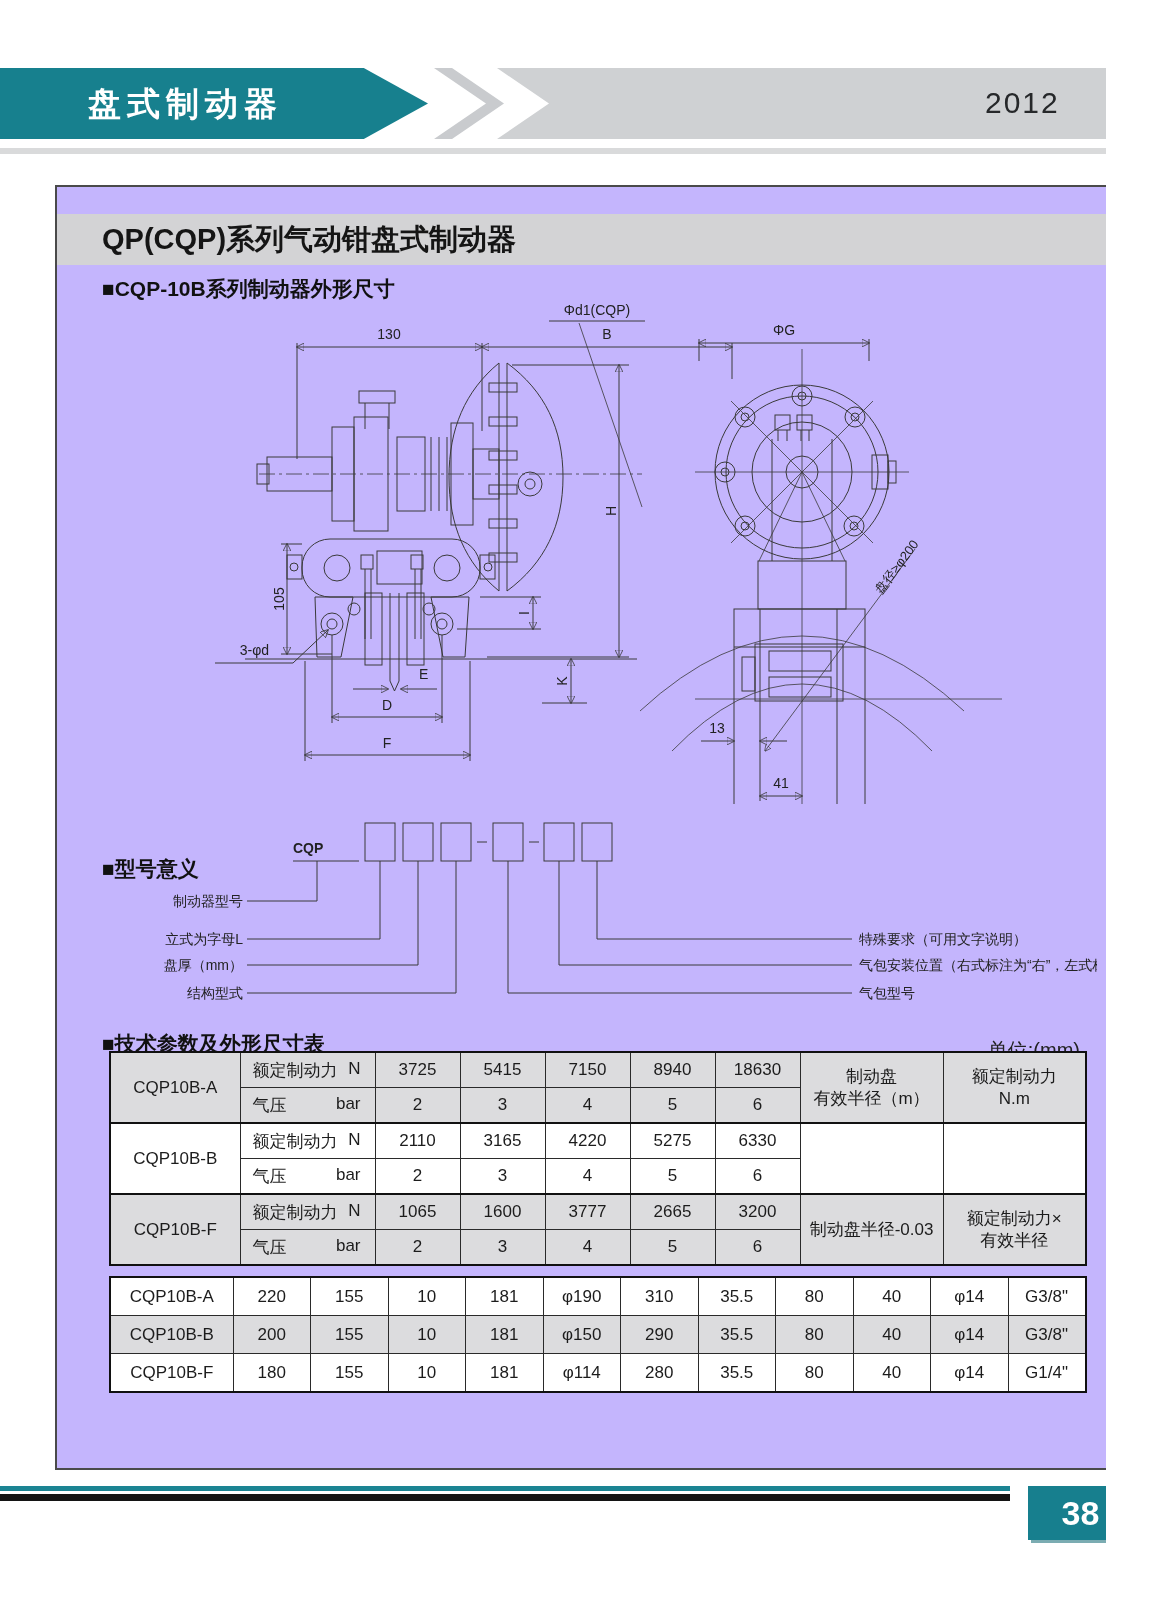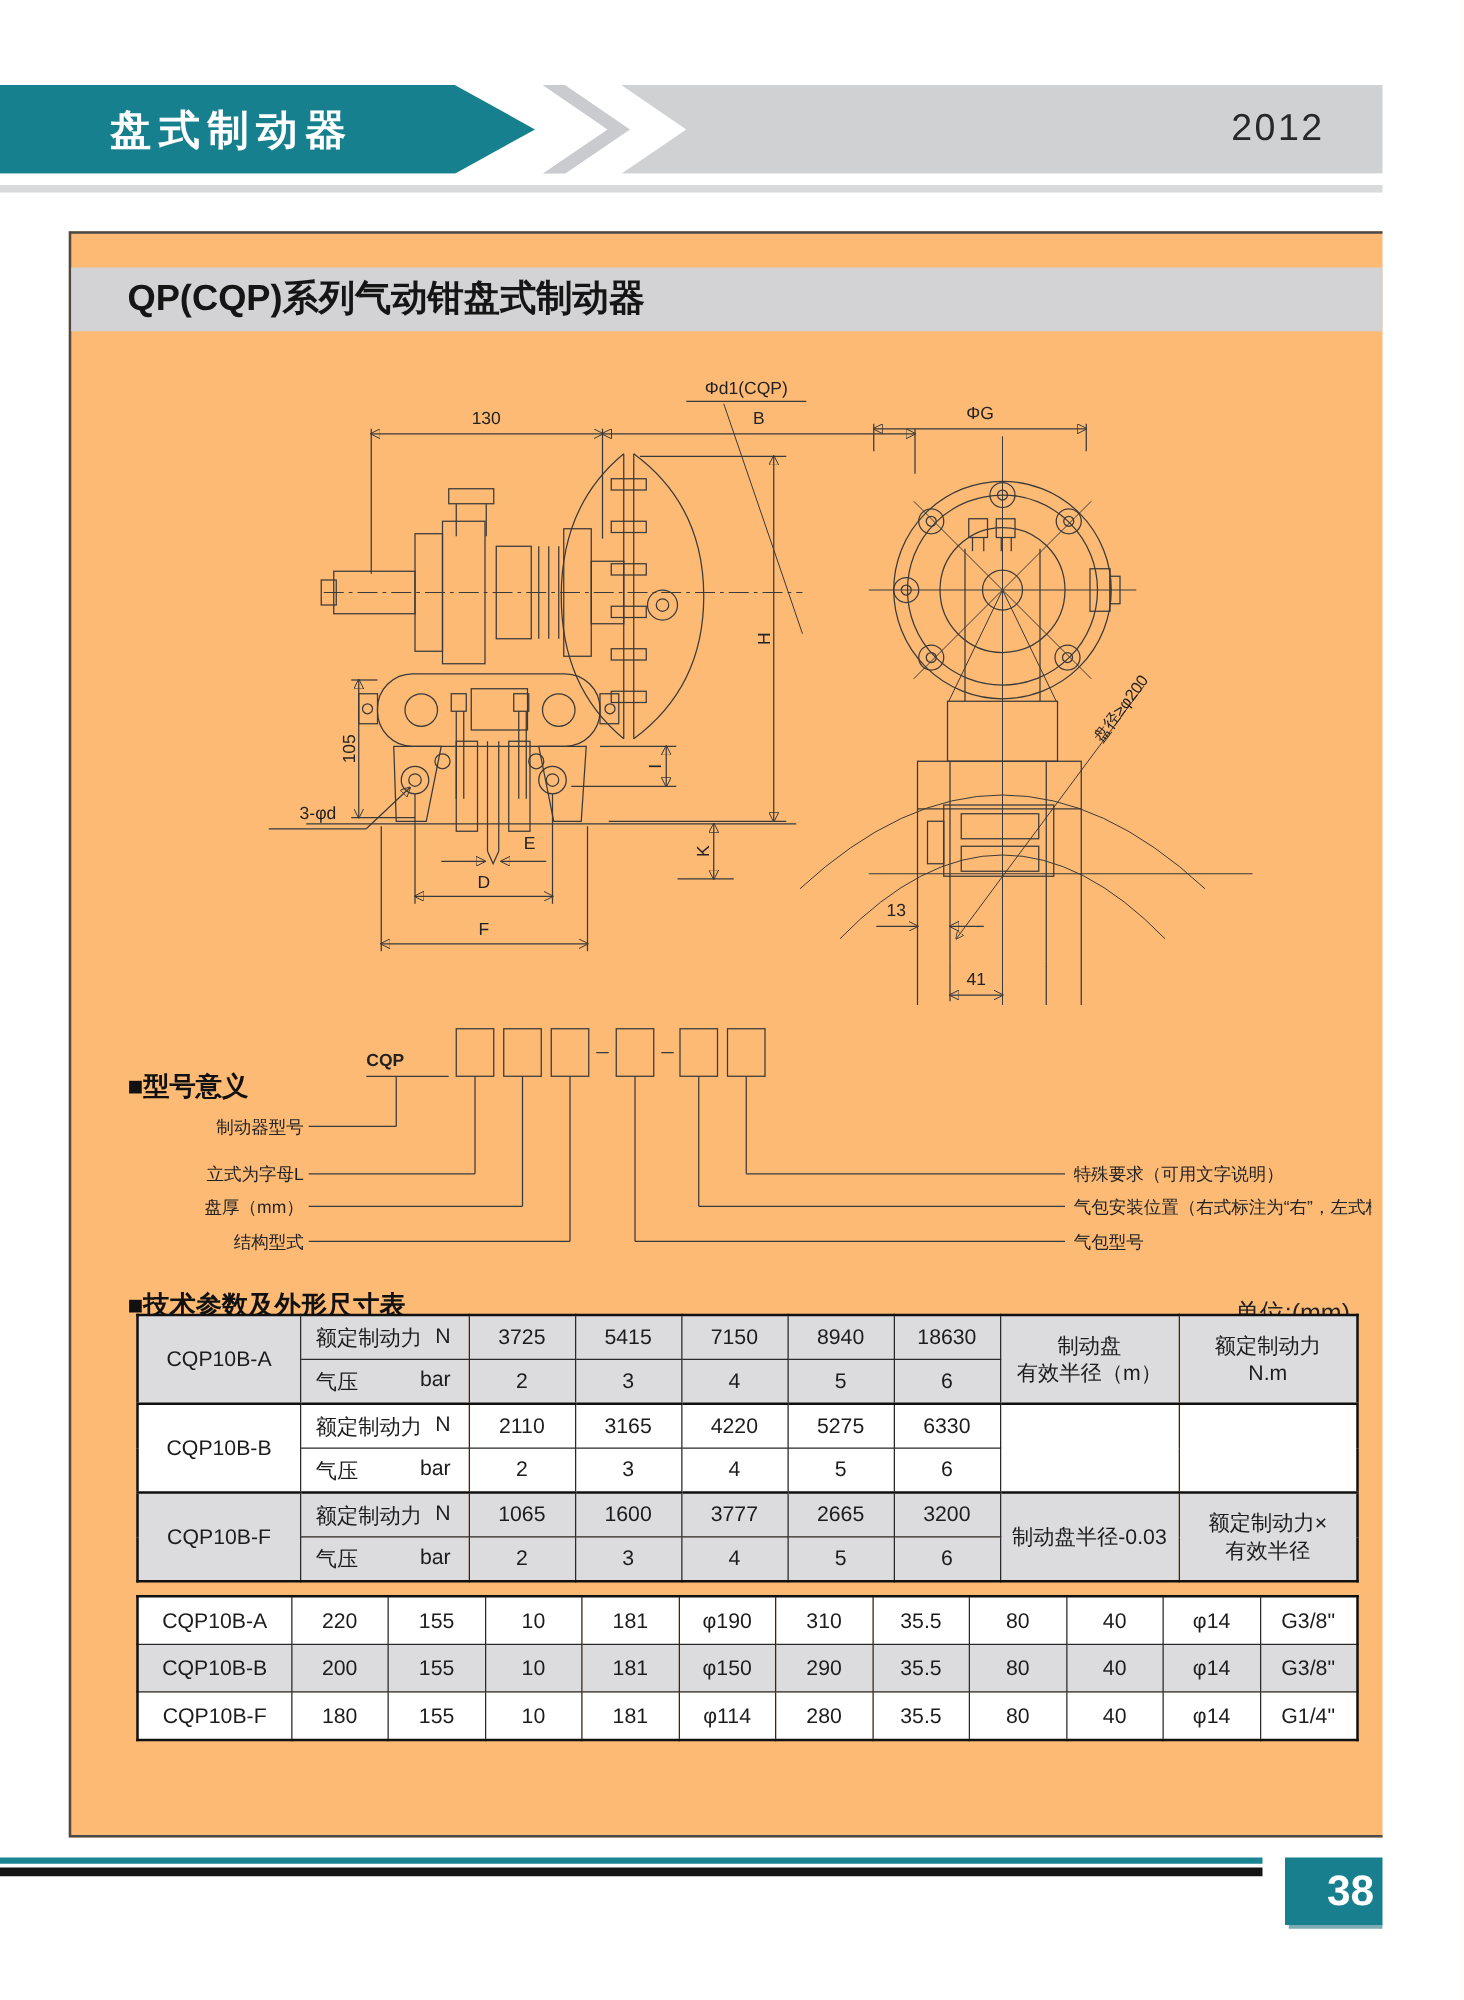--- a/index.html
+++ b/index.html
@@ -10,21 +10,21 @@
                clip-path:polygon(0 0,85% 0,100% 50%,85% 100%,0 100%);}
   .banner-title{position:absolute;left:88px;top:68px;height:71px;line-height:71px;
                 color:#fff;font-size:33px;font-weight:bold;letter-spacing:6px;}
   .chev-svg{position:absolute;left:427px;top:68px;}
   .banner-band{position:absolute;left:497px;top:68px;width:674px;height:71px;background:#cfd1d3;
                clip-path:polygon(0 0,100% 0,100% 100%,0 100%,52px 50%);}
   .year{position:absolute;left:985px;top:86px;font-size:30px;color:#26282a;letter-spacing:2px;}
   .top-rule{position:absolute;left:0;top:148px;width:1171px;height:6px;background:#d9dadb;}
   
   .content-box{position:absolute;left:55px;top:185px;width:1065px;height:1285px;
-               border:2px solid #4a4a4a;background:#fdba74;box-sizing:border-box;}
+               border:2px solid #4a4a4a;background:#c4b5fd;box-sizing:border-box;}
   .title-band{position:absolute;left:0;top:27px;width:100%;height:51px;background:#d3d3d5;}
   .main-title{position:absolute;left:45px;top:27px;height:51px;line-height:51px;
               font-size:29px;font-weight:bold;color:#151515;}
   .sec-head{position:absolute;font-size:21px;font-weight:bold;color:#111;}
   .sec1{left:45px;top:88px;}
   .sec2{left:45px;top:668px;text-align:center;}
   .sec3{left:45px;top:843px;}
   .unit-label{position:absolute;right:38px;top:850px;font-size:20px;color:#222;}
   .drawing-svg{position:absolute;left:40px;top:112px;}
   .model-svg{position:absolute;left:40px;top:622px;}
@@ -73,20 +73,21 @@
     <path d="M7,0 L25,0 L77,35.5 L25,71 L7,71 L59,35.5 Z" fill="#c9cbce"></path>
   </svg>
   <div class="banner-band"></div>
   <div class="banner-title">盘式制动器</div>
   <div class="year">2012</div>
   <div class="top-rule"></div>
 
   <div class="content-box">
     <div class="title-band"></div>
     <div class="main-title">QP(CQP)系列气动钳盘式制动器</div>
+    <div class="sec-head sec1">■CQP-10B系列制动器外形尺寸</div>
 
     <svg class="drawing-svg dwg" width="1010" height="505" viewBox="0 0 1010 505">
       <defs>
         <marker id="ar" viewBox="0 0 10 10" refX="9" refY="5" markerWidth="8" markerHeight="8" orient="auto-start-reverse">
           <path d="M0,0 L10,5 L0,10 z" fill="#3a3a3a" stroke="none"></path>
         </marker>
         <pattern id="hatchDense" width="4" height="4" patternUnits="userSpaceOnUse" patternTransform="rotate(45)">
           <line x1="0" y1="0" x2="0" y2="4" stroke="#3a3a3a" stroke-width="1.4"></line>
         </pattern>
         <pattern id="hatchX" width="6" height="6" patternUnits="userSpaceOnUse">

